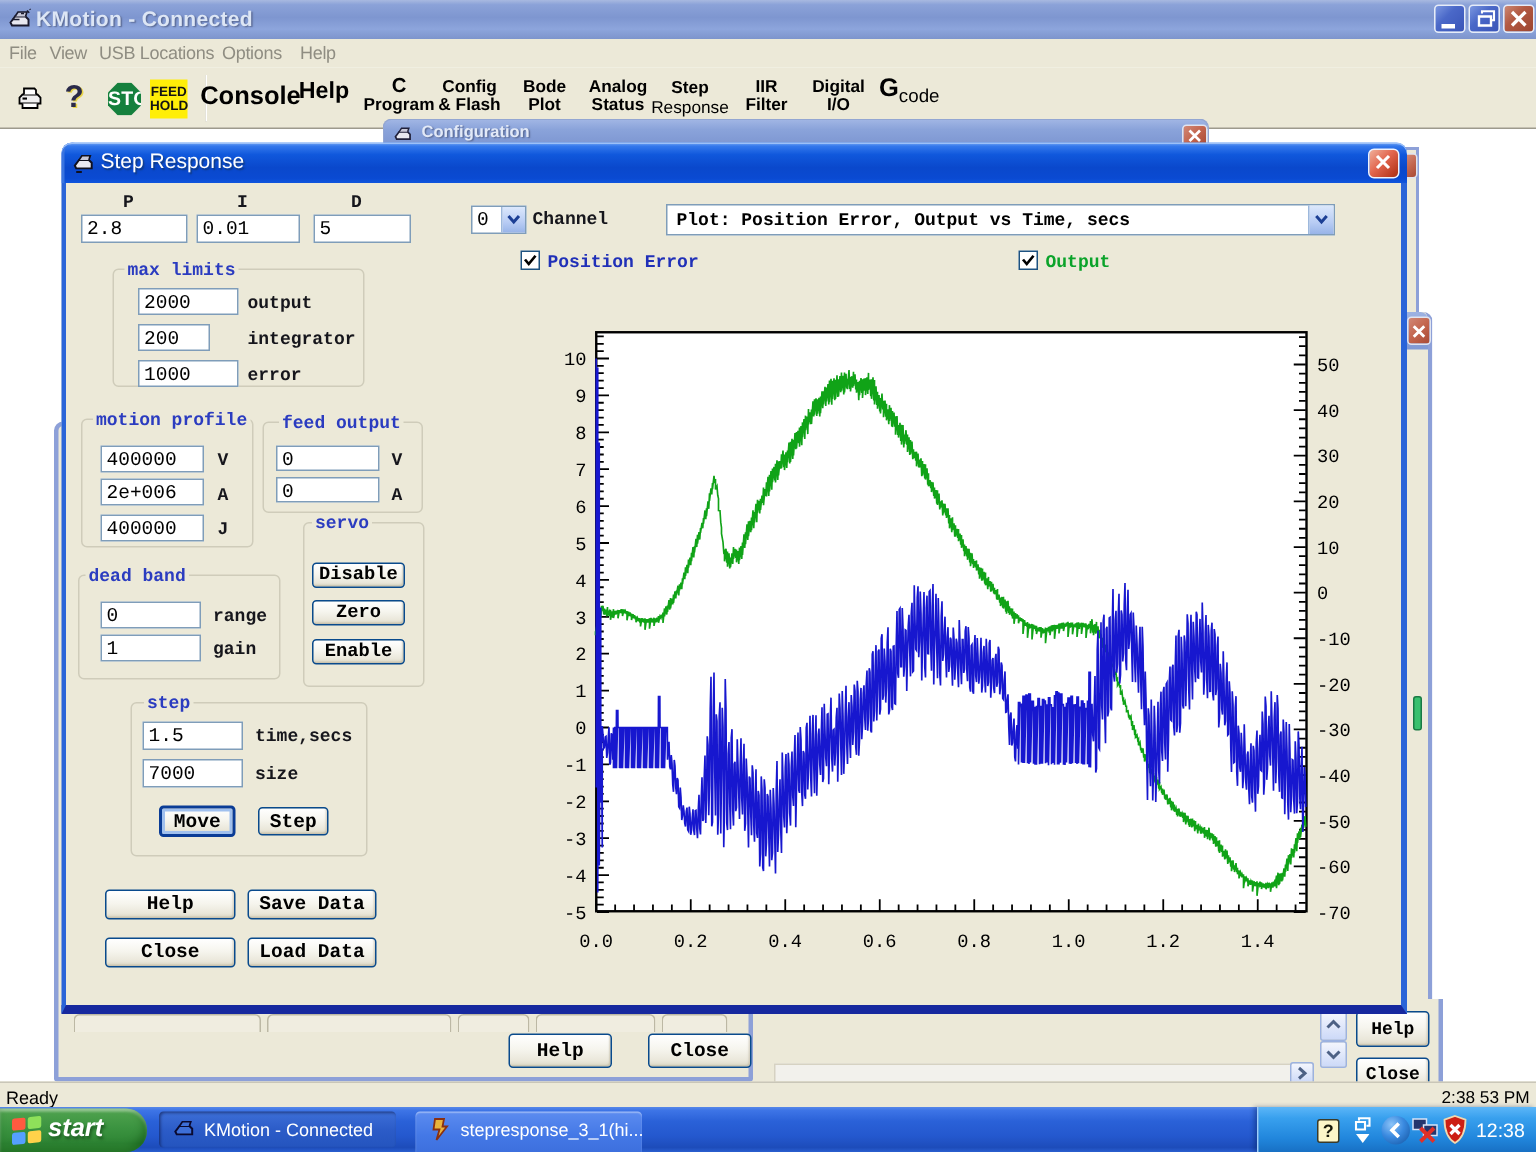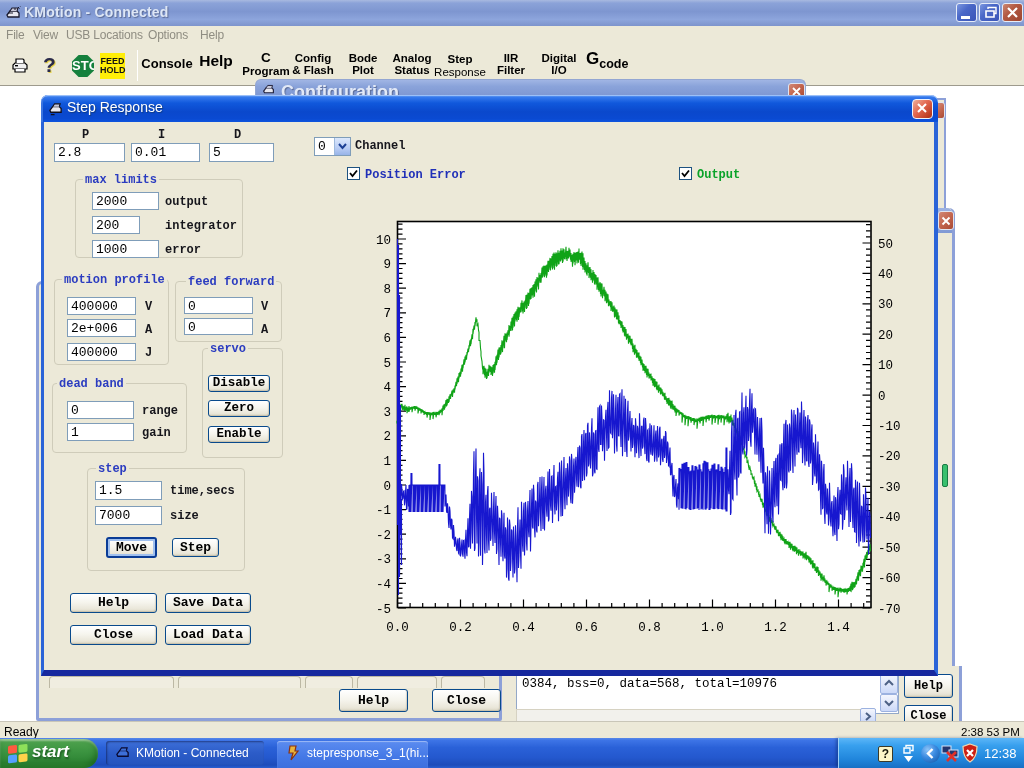--- a/index.html
+++ b/index.html
@@ -82,41 +82,41 @@
     <path d="M4 13 L4 16 L14 16 L14 13" fill="#fff" stroke="#000" stroke-width="1.2"></path>
     <rect x="4" y="9" width="3" height="1.4" fill="#000"></rect>
   </svg>
   <div class="abs" style="left:43px;top:8px;font-size:21px;font-weight:bold;color:#2a2a4a;text-shadow:1px 1px 0 #e8d44a">?</div>
   <div class="abs" style="left:72px;top:10px;width:22px;height:22px;background:#15803d;
        clip-path:polygon(30% 0,70% 0,100% 30%,100% 70%,70% 100%,30% 100%,0 70%,0 30%);
        color:#fff;font-size:13px;font-weight:bold;line-height:22px;letter-spacing:0.2px">STOP</div>
   <div class="abs" style="left:100px;top:8px;width:25px;height:26px;background:#ffee08;color:#141414;
        font-size:9px;font-weight:bold;text-align:center;line-height:9px;padding-top:4px">FEED HOLD</div>
   <div class="abs" style="left:137px;top:5px;width:1px;height:31px;background:#a6a390;border-right:1px solid #fff"></div>
-  <div class="tbtxt" style="left:167px;top:13px;font-size:13px;font-weight:bold;transform:translateX(-50%)">Console</div>
+  <div class="tbtxt" style="left:167px;top:13px;font-size:17px;font-weight:bold;transform:translateX(-50%)">Console</div>
   <div class="tbtxt" style="left:216px;top:10px;font-size:15.5px;font-weight:bold;transform:translateX(-50%)">Help</div>
   <div class="tbtxt" style="left:266px;top:6px;transform:translateX(-50%)"><span style="font-size:13.5px;font-weight:bold">C</span><br><span style="font-size:11.5px;font-weight:bold">Program</span></div>
   <div class="tbtxt" style="left:313px;top:7px;font-size:11.5px;font-weight:bold;transform:translateX(-50%)">Config<br>&amp; Flash</div>
   <div class="tbtxt" style="left:363px;top:7px;font-size:11.5px;font-weight:bold;transform:translateX(-50%)">Bode<br>Plot</div>
   <div class="tbtxt" style="left:412px;top:7px;font-size:11.5px;font-weight:bold;transform:translateX(-50%)">Analog<br>Status</div>
   <div class="tbtxt" style="left:460px;top:7px;transform:translateX(-50%)"><span style="font-size:11.5px;font-weight:bold">Step</span><br><span style="font-size:11.5px">Response</span></div>
   <div class="tbtxt" style="left:511px;top:7px;font-size:11.5px;font-weight:bold;transform:translateX(-50%)">IIR<br>Filter</div>
   <div class="tbtxt" style="left:559px;top:7px;font-size:11.5px;font-weight:bold;transform:translateX(-50%)">Digital<br>I/O</div>
-  <div class="tbtxt" style="left:586px;top:8px"><span style="font-size:17px;font-weight:bold">G</span><span style="font-size:12.5px;font-weight:bold;position:relative;top:4px">code</span></div>
+  <div class="tbtxt" style="left:586px;top:8px"><span style="font-size:17px;font-weight:bold">G</span><span style="font-size:12.5px;font-weight:normal;position:relative;top:4px">code</span></div>
 </div>
 
 <div id="client"></div>
 
 <div class="abs" style="left:255px;top:79px;width:551px;height:17px;border-radius:6px 6px 0 0;
      background:linear-gradient(180deg,#a0b5e4 0%,#8aa3da 40%,#7e97d2 100%);border:1px solid #93a6d2;border-bottom:none">
   <svg class="abs" style="left:6px;top:3px" width="13" height="13" viewBox="0 0 16 16">
     <path d="M2 10 L5 6 L12 6 L14 8 L14 12 L3 12 Z" fill="#e8e8f0" stroke="#20203a" stroke-width="1.4"></path>
     <path d="M5 6 L7 3 L13 3 L12 6" fill="#c8c8d8" stroke="#20203a" stroke-width="1.2"></path>
   </svg>
-  <span class="abs" style="left:25px;top:2px;font-size:18px;font-weight:bold;color:#e2e9f7;text-shadow:1px 1px 1px #5a6a95">Configuration</span>
+  <span class="abs" style="left:25px;top:2px;font-size:11px;font-weight:bold;color:#e2e9f7;text-shadow:1px 1px 1px #5a6a95">Configuration</span>
   <div class="xbtn-dim" style="left:532px;top:3px;width:17px;height:15px">
     <svg width="15" height="13" viewBox="0 0 15 13">
         <path d="M4 3 L11 10 M11 3 L4 10" stroke="#fff" stroke-width="1.8"></path>
       </svg>
   </div>
 </div>
 
 <div class="palewin" style="left:936px;top:98px;width:10px;height:112px;border-right:2px solid #8da0d8;border-top:2px solid #8da0d8">
   <div class="xbtn-dim" style="left:1px;top:2px;width:8px;height:17px;border-radius:0 3px 3px 0"></div>
 </div>
@@ -125,22 +125,20 @@
   <div class="abs" style="left:0;top:0;width:16px;height:25px;background:linear-gradient(180deg,#9db2e2,#8099d4);border-radius:0 5px 0 0"></div>
   <div class="xbtn-dim" style="left:2px;top:3px;width:16px;height:19px">
     <svg width="14" height="17" viewBox="0 0 14 17">
         <path d="M3.5 5.5 L10.5 12.5 M10.5 5.5 L3.5 12.5" stroke="#fff" stroke-width="1.9"></path>
       </svg>
   </div>
   <div class="abs" style="left:6px;top:256px;width:6px;height:23px;background:#39c06e;border:1px solid #1a7a44;border-radius:2px"></div>
 </div>
 
 <div class="palewin" style="left:460px;top:666px;width:502px;height:71px;border-right:3px solid #8da0d8;border-bottom:3px solid #8da0d8">
-  <div class="abs" style="left:56px;top:8px;width:383px;height:40px;background:#fff;border:1px solid #93a8c8;
-       font-family:'Liberation Mono',monospace;font-size:12.5px;color:#000;padding:2px 0 0 5px">0384, bss=0, data=568, total=10976</div>
   <div class="abs" style="left:420px;top:8px;width:18px;height:20px;background:linear-gradient(180deg,#f4f6fd,#ccd9f8);border:1px solid #9cb2e0;border-radius:2px">
     <svg width="16" height="18" viewBox="0 0 16 18">
         <path d="M4 10 L8 6 L12 10" fill="none" stroke="#4d6185" stroke-width="2"></path>
       </svg>
   </div>
   <div class="abs" style="left:420px;top:28px;width:18px;height:18px;background:linear-gradient(180deg,#f4f6fd,#ccd9f8);border:1px solid #9cb2e0;border-radius:2px">
     <svg width="16" height="16" viewBox="0 0 16 16">
         <path d="M4 6 L8 10 L12 6" fill="none" stroke="#4d6185" stroke-width="2"></path>
       </svg>
   </div>
@@ -258,20 +256,27 @@
 
   <div class="edit" style="left:273px;top:42px;width:37px;height:19px">0
     <div class="abs" style="right:0;top:0;width:16px;height:17px;background:linear-gradient(180deg,#dce8fc,#b8ccf4 60%,#98b4e8);border-left:1px solid #9db8dc">
       <svg width="15" height="16" viewBox="0 0 15 16">
           <path d="M4 6 L7.5 10 L11 6" fill="none" stroke="#1c3f94" stroke-width="2"></path>
         </svg>
     </div>
   </div>
   <div class="flab" style="left:314px;top:44px;font-size:12px">Channel</div>
 
+  <div class="edit" style="left:403px;top:41px;width:446px;height:21px;font-weight:bold;font-size:12px;padding-top:3px;padding-left:6px">Plot: Position Error, Output vs Time, secs
+    <div class="abs" style="right:0;top:0;width:17px;height:19px;background:linear-gradient(180deg,#dce8fc,#b8ccf4 60%,#98b4e8);border-left:1px solid #9db8dc">
+      <svg width="16" height="18" viewBox="0 0 16 18">
+          <path d="M4.5 7 L8 11 L11.5 7" fill="none" stroke="#1c3f94" stroke-width="2"></path>
+        </svg>
+    </div>
+  </div>
 
   <div class="cb" style="left:306px;top:72px">
       <svg width="11" height="11" viewBox="0 0 11 11">
         <path d="M2 5 L4.5 8 L9 2.5" fill="none" stroke="#000" stroke-width="1.8"></path>
       </svg>
     </div>
   <div class="flab" style="left:324px;top:73px;color:#2030b8;font-size:12px">Position Error</div>
   <div class="cb" style="left:638px;top:72px">
       <svg width="11" height="11" viewBox="0 0 11 11">
         <path d="M2 5 L4.5 8 L9 2.5" fill="none" stroke="#000" stroke-width="1.8"></path>
@@ -291,21 +296,21 @@
   <div class="grp" style="left:13px;top:184px;width:115px;height:86px"></div>
   <div class="grplab" style="left:21px;top:178px">motion profile</div>
   <div class="edit" style="left:26px;top:202px;width:69px;height:18px">400000</div>
   <div class="flab" style="left:104px;top:205px">V</div>
   <div class="edit" style="left:26px;top:224px;width:69px;height:18px">2e+006</div>
   <div class="flab" style="left:104px;top:228px">A</div>
   <div class="edit" style="left:26px;top:248px;width:69px;height:18px">400000</div>
   <div class="flab" style="left:104px;top:251px">J</div>
 
   <div class="grp" style="left:134px;top:186px;width:107px;height:61px"></div>
-  <div class="grplab" style="left:145px;top:180px">feed forward</div>
+  <div class="grplab" style="left:145px;top:180px">feed output</div>
   <div class="edit" style="left:143px;top:202px;width:69px;height:17px">0</div>
   <div class="flab" style="left:220px;top:205px">V</div>
   <div class="edit" style="left:143px;top:223px;width:69px;height:17px">0</div>
   <div class="flab" style="left:220px;top:228px">A</div>
 
   <div class="grp" style="left:161px;top:253px;width:81px;height:110px"></div>
   <div class="grplab" style="left:167px;top:247px">servo</div>
   <div class="btn" style="left:167px;top:280px;width:62px;height:17px;line-height:15px;font-size:12.5px">Disable</div>
   <div class="btn" style="left:167px;top:305px;width:62px;height:17px;line-height:15px;font-size:12.5px">Zero</div>
   <div class="btn" style="left:167px;top:331px;width:62px;height:17px;line-height:15px;font-size:12.5px">Enable</div>

